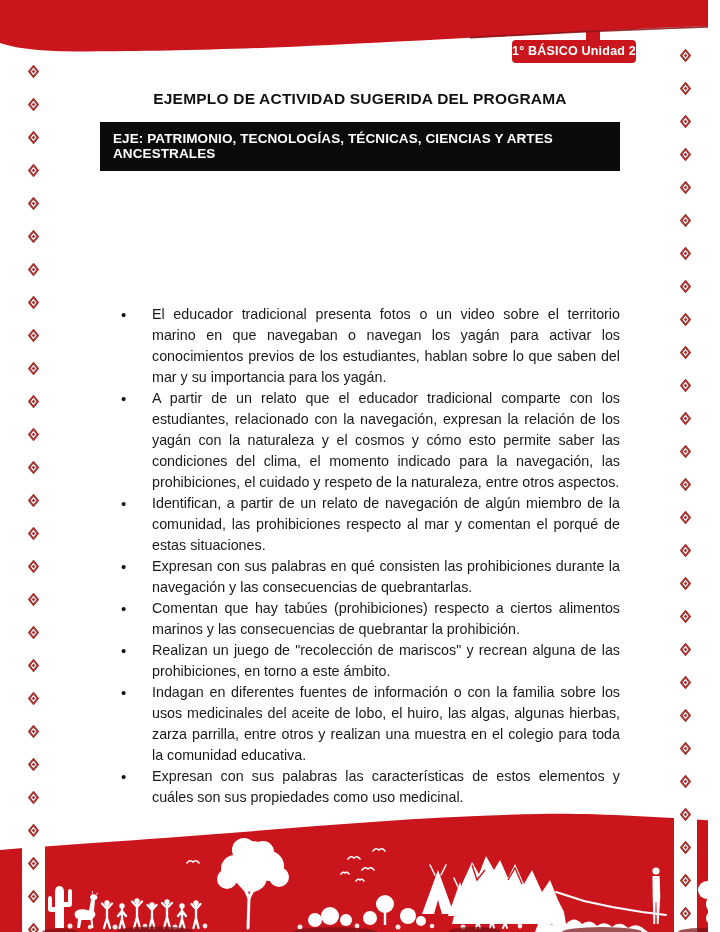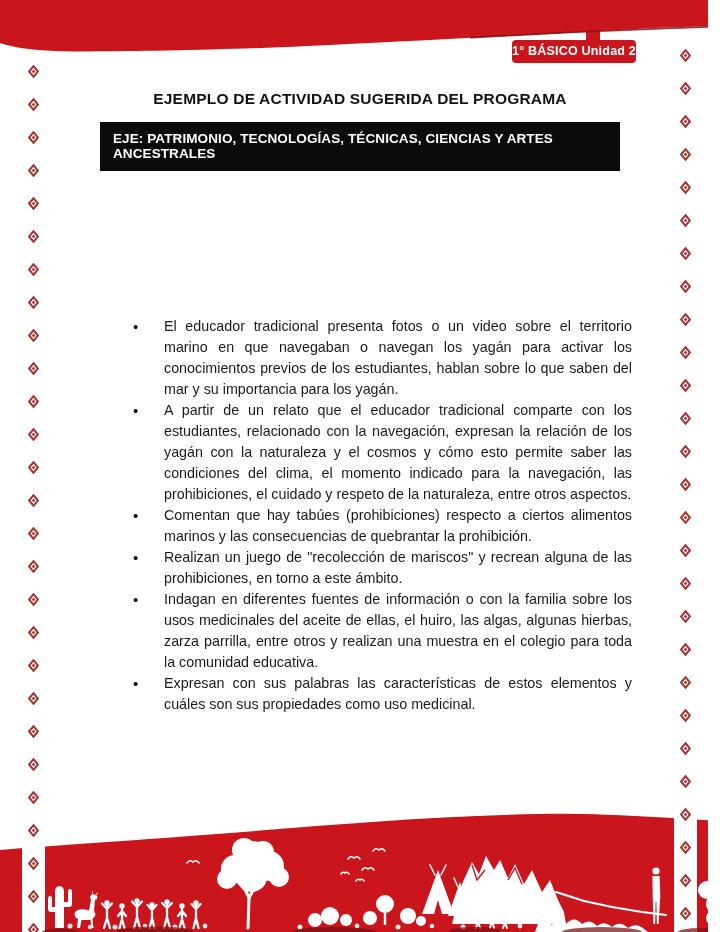--- a/index.html
+++ b/index.html
@@ -39,21 +39,21 @@
     font-size:14.3px;line-height:21px;text-align:justify;
     padding-left:69px;text-indent:-69px;box-sizing:border-box;
   }
   .activity b{letter-spacing:.1px;}
   .examples-heading{
     position:absolute;top:284px;left:100px;width:520px;
     font-size:14.3px;line-height:21px;
   }
   .examples-list{
     position:absolute;top:304px;left:100px;width:520px;
-    margin:12px;padding:0;list-style:none;
+    margin:0;padding:0;list-style:none;
   }
   .examples-list li{
     position:relative;
     padding-left:52px;
     font-size:14.3px;line-height:21px;text-align:justify;
   }
   .examples-list li::before{
     content:"\2022";
     position:absolute;left:21px;top:0;
     font-size:15px;line-height:21px;color:#111;
@@ -79,23 +79,25 @@
 
   <div class="eje-bar">
     <span>EJE: PATRIMONIO, TECNOLOGÍAS, TÉCNICAS, CIENCIAS Y ARTES ANCESTRALES</span>
   </div>
 
 
 
   <ul class="examples-list">
     <li>El educador tradicional presenta fotos o un video sobre el territorio marino en que navegaban o navegan los yagán para activar los conocimientos previos de los estudiantes, hablan sobre lo que saben del mar y su importancia para los yagán.</li>
     <li>A partir de un relato que el educador tradicional comparte con los estudiantes, relacionado con la navegación, expresan la relación de los yagán con la naturaleza y el cosmos y cómo esto permite saber las condiciones del clima, el momento indicado para la navegación, las prohibiciones, el cuidado y respeto de la naturaleza, entre otros aspectos.</li>
+    <li>Identifican, a partir de un relato de navegación de algún miembro de la comunidad, las prohibiciones respecto al mar y comentan el porqué de estas situaciones.</li>
+    <li>Expresan con sus palabras en qué consisten las prohibiciones durante la navegación y las consecuencias de quebrantarlas.</li>
     <li>Comentan que hay tabúes (prohibiciones) respecto a ciertos alimentos marinos y las consecuencias de quebrantar la prohibición.</li>
     <li>Realizan un juego de "recolección de mariscos" y recrean alguna de las prohibiciones, en torno a este ámbito.</li>
-    <li>Indagan en diferentes fuentes de información o con la familia sobre los usos medicinales del aceite de ellas, el huiro, las algas, algunas hierbas, zarza parrilla, entre otros y realizan una muestra en el colegio para toda la comunidad educativa.</li>
+    <li>Indagan en diferentes fuentes de información o con la familia sobre los usos medicinales del aceite de lobo, el huiro, las algas, algunas hierbas, zarza parrilla, entre otros y realizan una muestra en el colegio para toda la comunidad educativa.</li>
     <li>Expresan con sus palabras las características de estos elementos y cuáles son sus propiedades como uso medicinal.</li>
   </ul>
 
   <svg class="footer-svg" width="720" height="120" viewBox="0 0 720 120" aria-hidden="true">
 
     <path d="M0,38 C60,33 140,28 230,21 C330,13 430,4 540,2 C600,1 670,6 720,9
              L720,120 L0,120 Z" fill="#c9151b"></path>
 
     <g fill="#ffffff" stroke="none">
 

